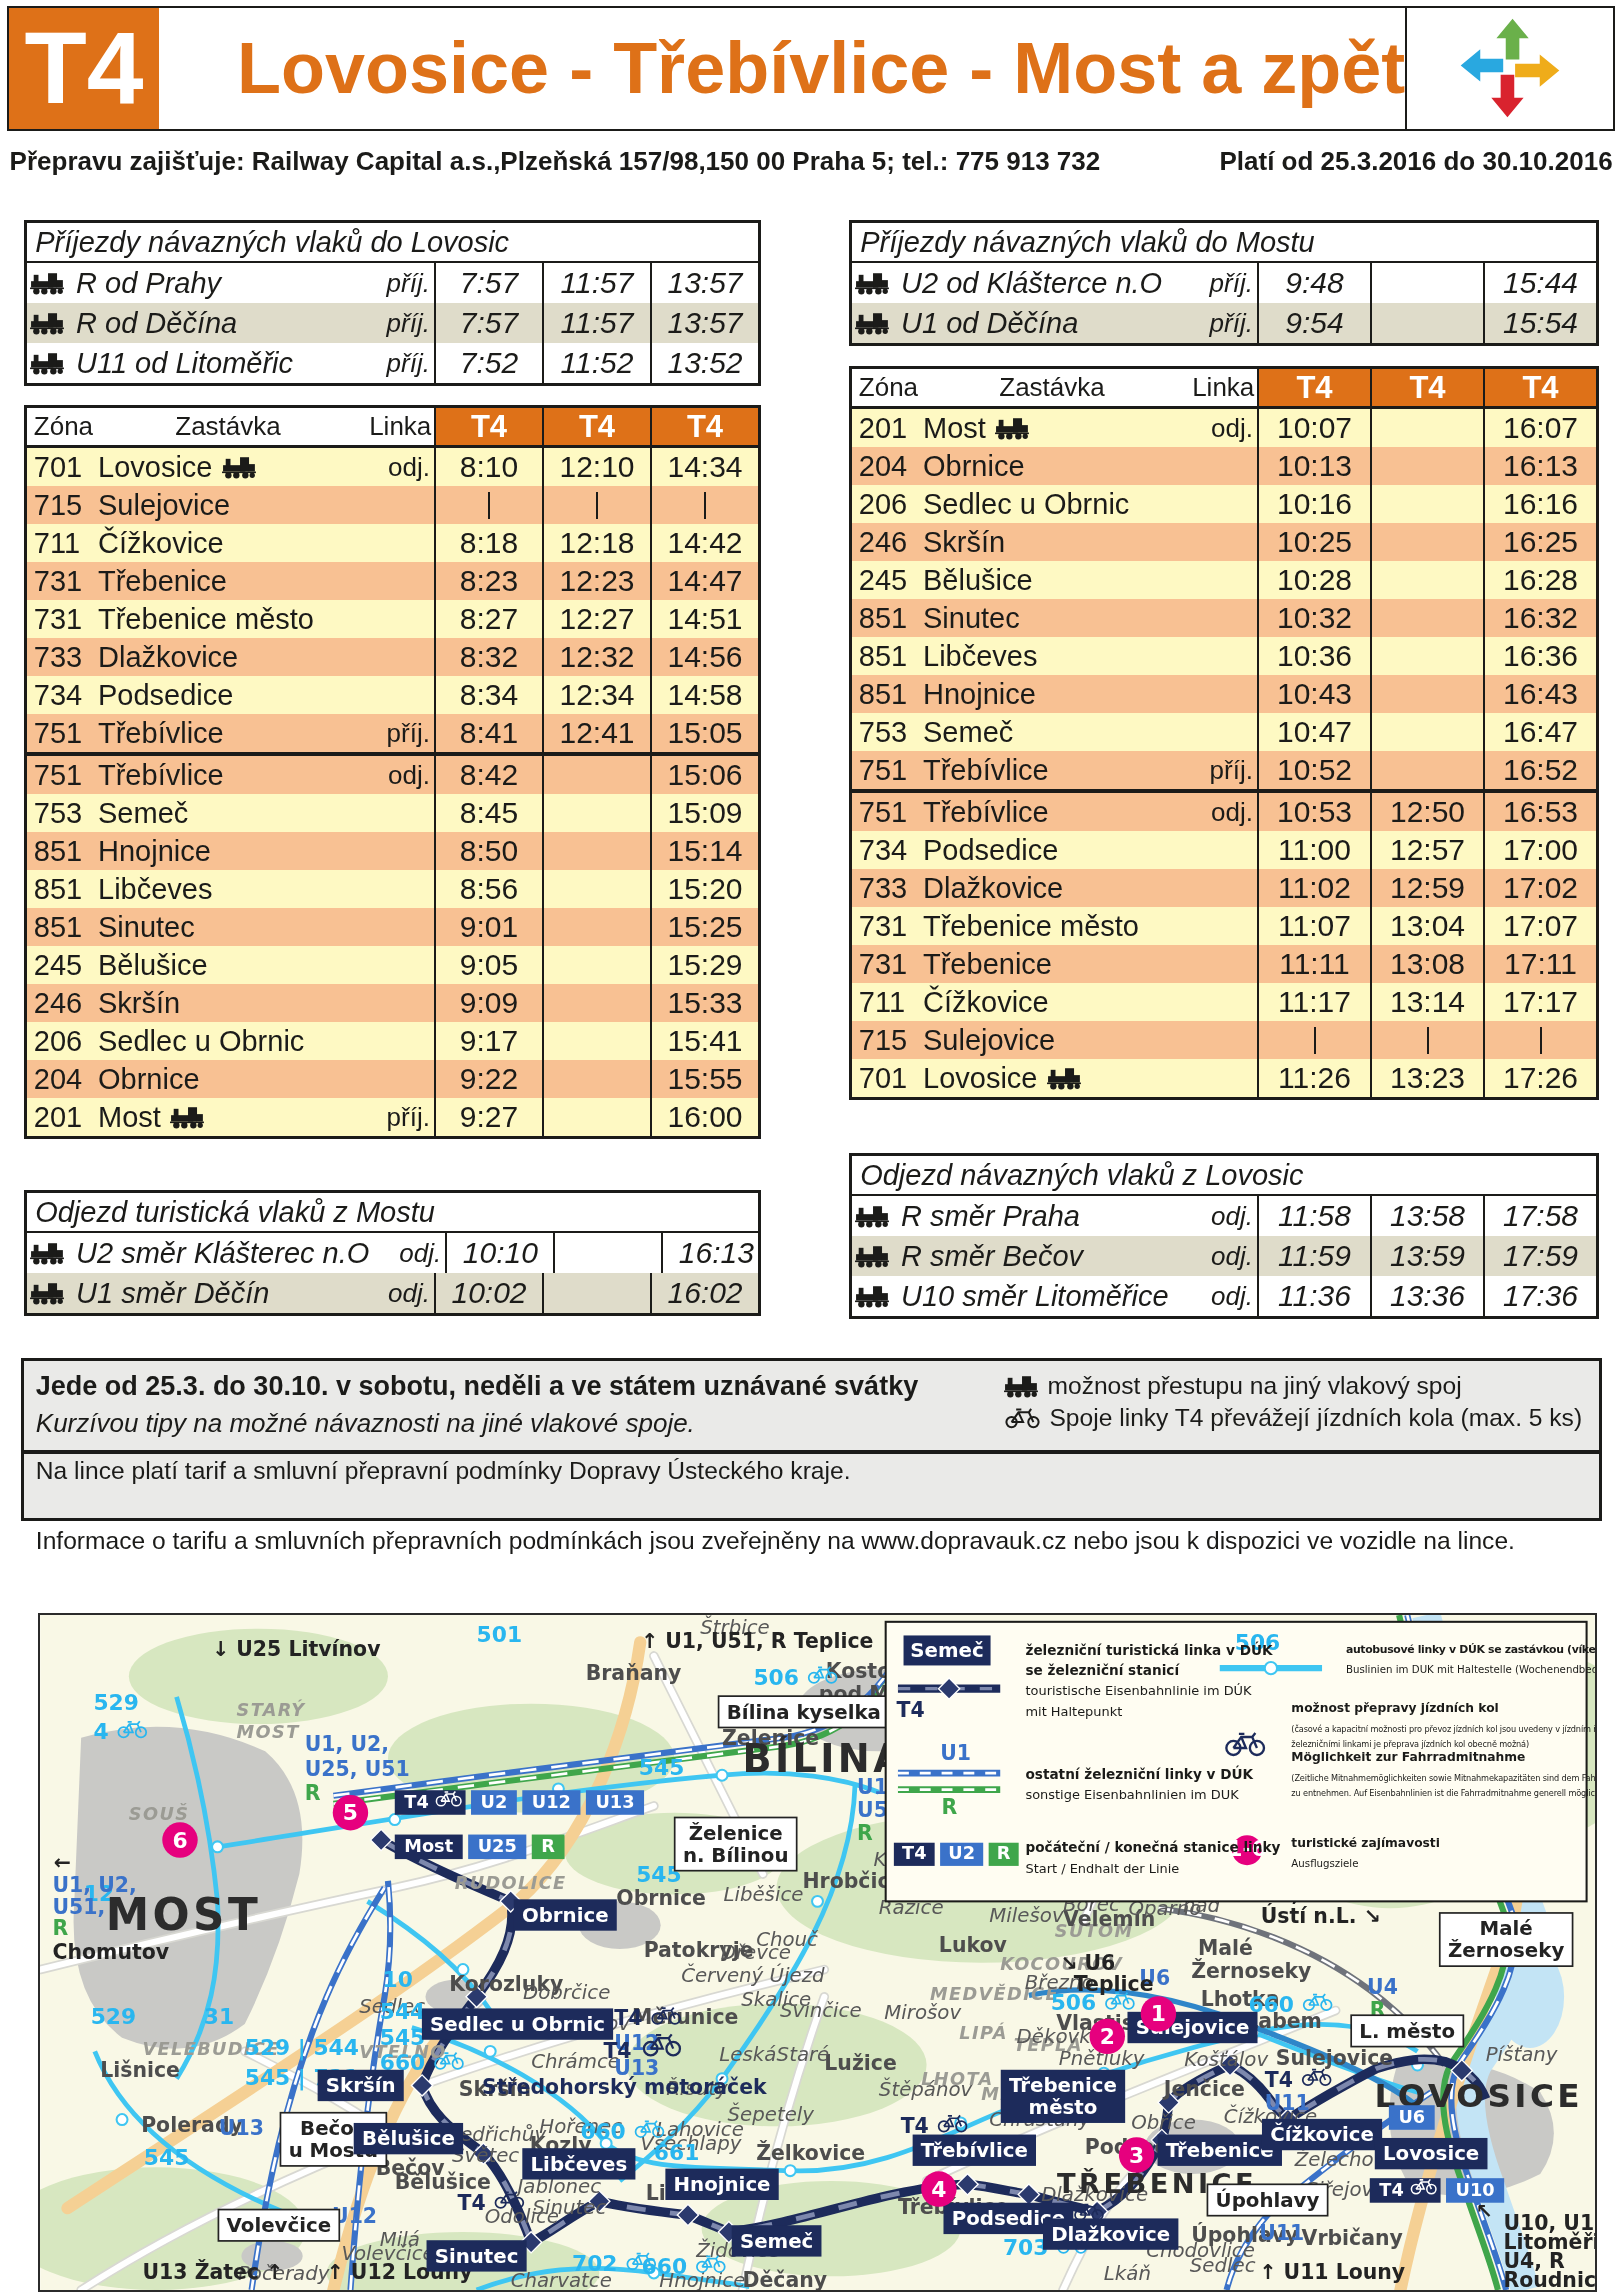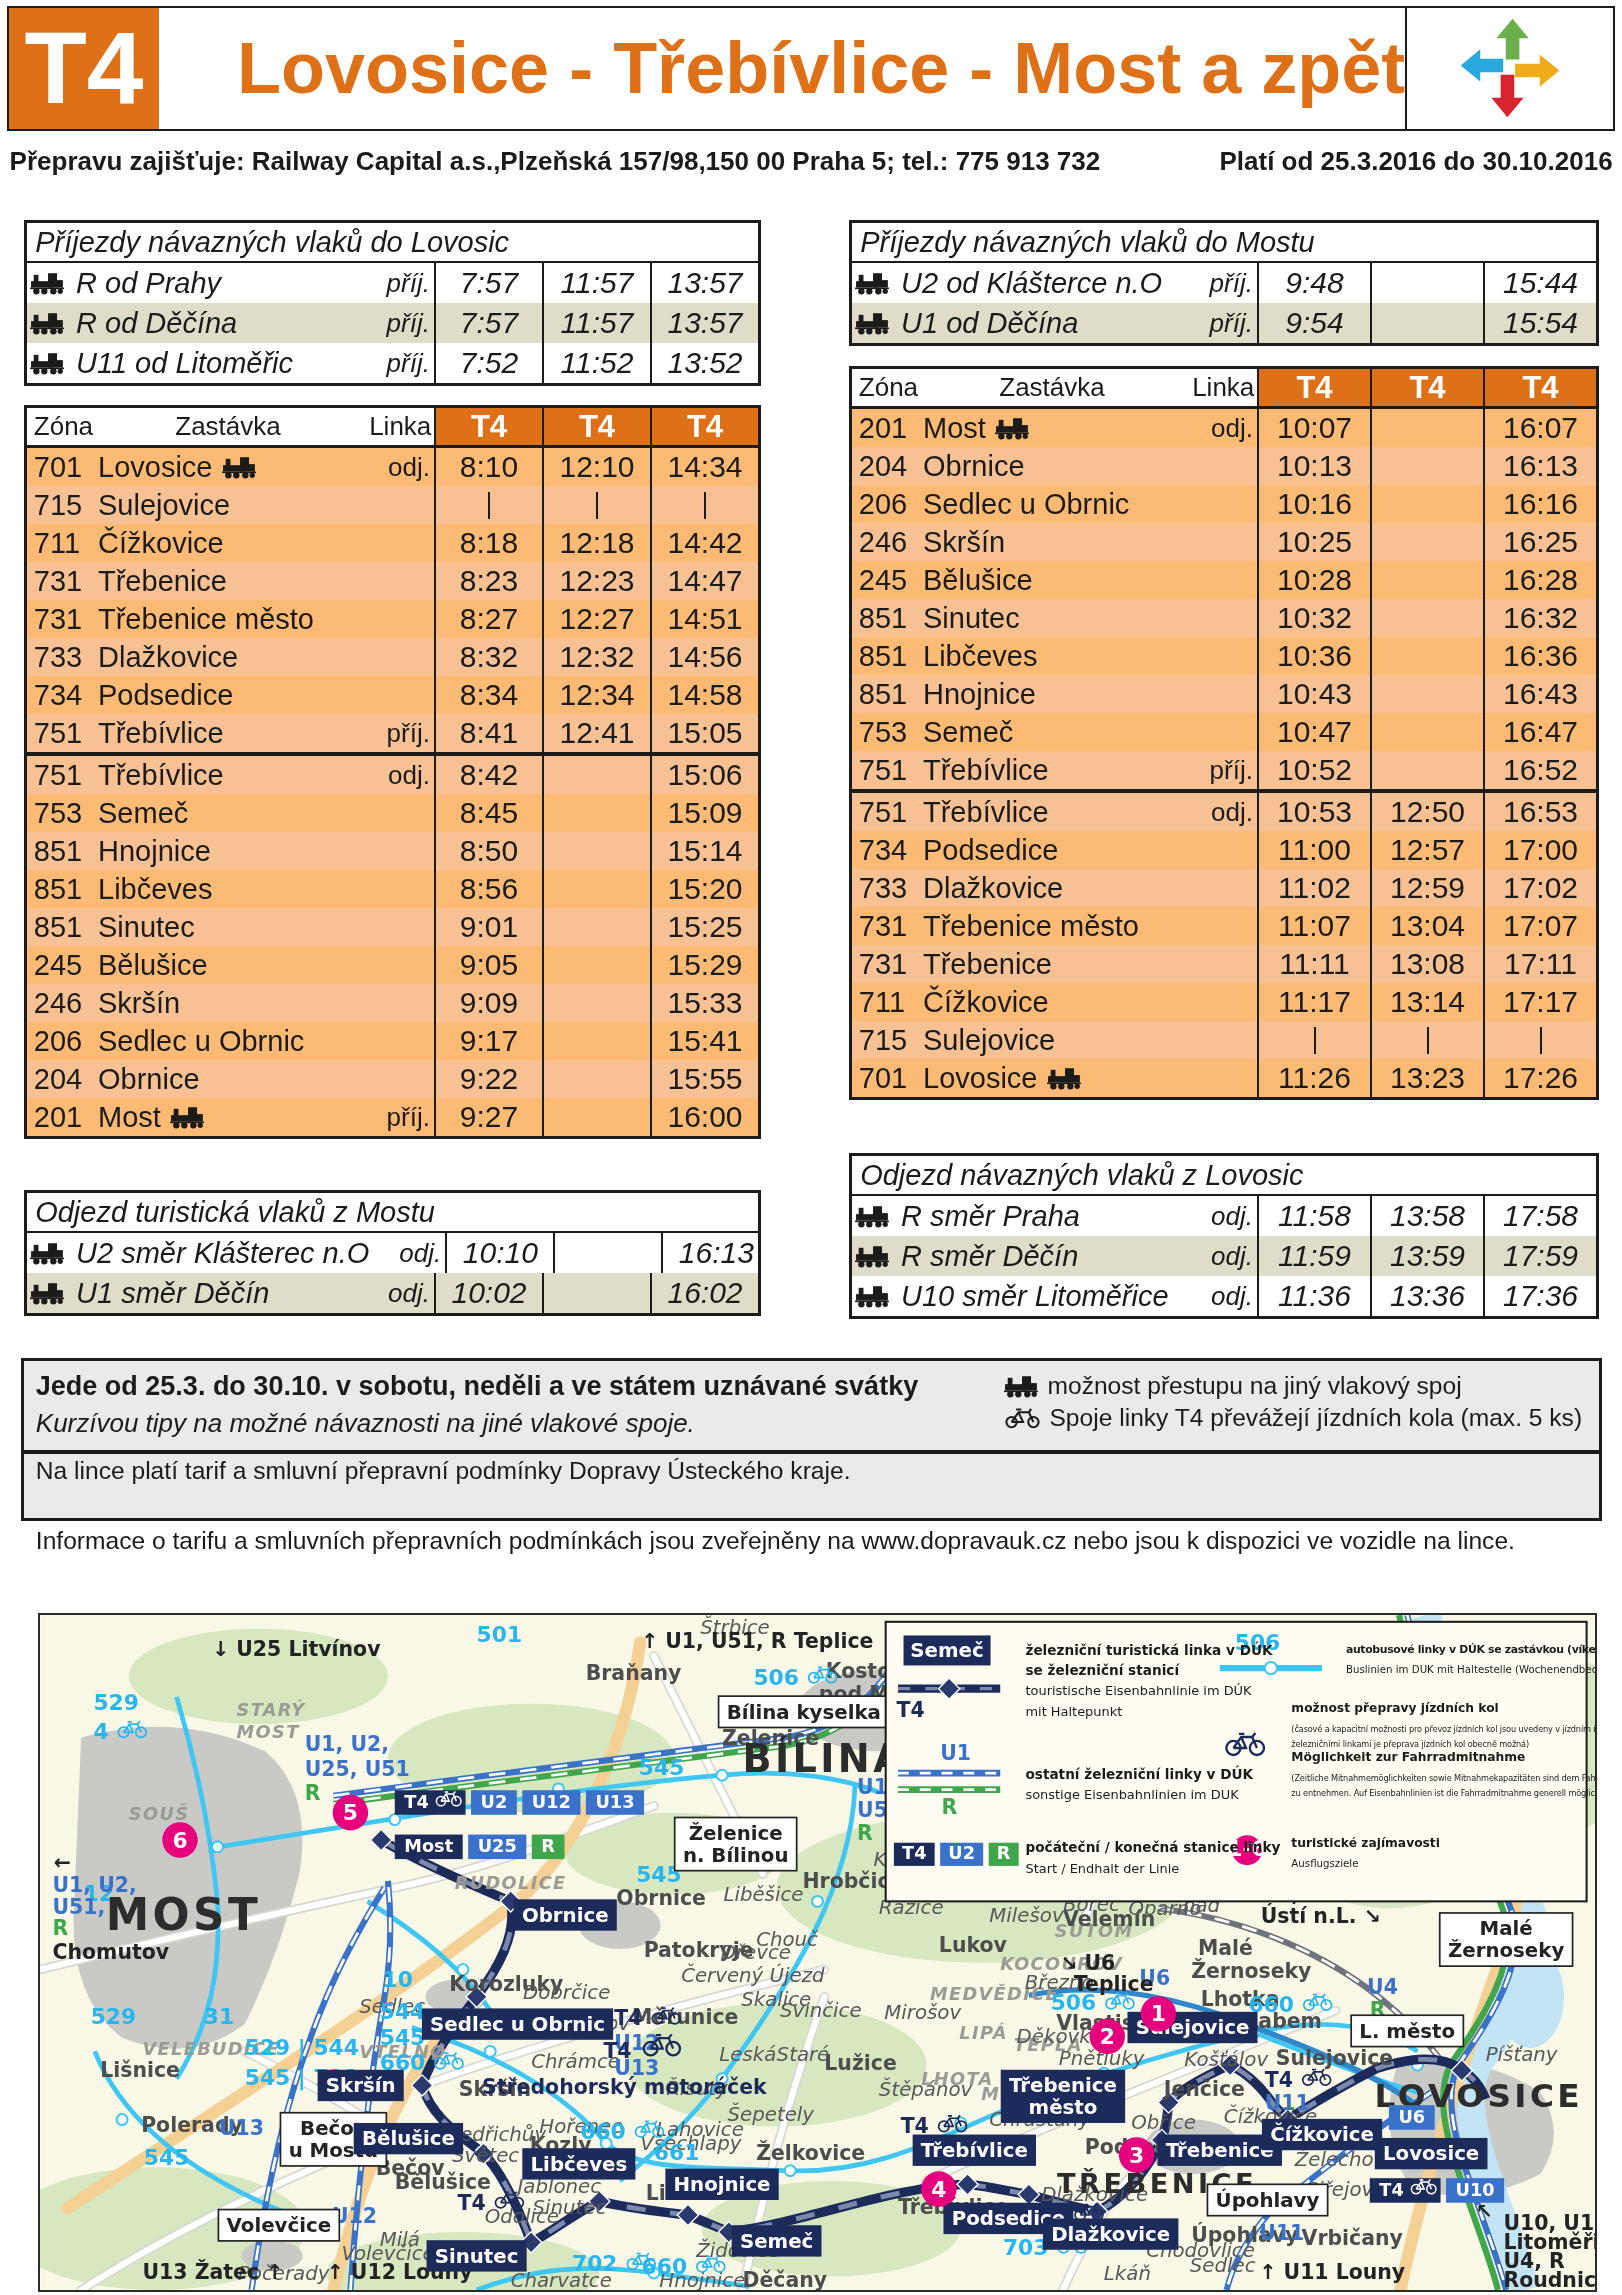--- a/index.html
+++ b/index.html
@@ -34,21 +34,21 @@
   .grm{grid-template-columns:71px 1fr 76px 113px 113px 113px;}
   .tc{border-left:2.7px solid #1b1b19;height:100%;display:flex;align-items:center;
       justify-content:center;font-size:30px;}
   .conn .tc{font-style:italic;}
   .zone{font-size:29px;padding-left:6.8px;}
   .stop{font-size:29px;display:flex;align-items:center;gap:9.6px;white-space:nowrap;}
   .conn .stop{font-style:italic;}
   .note{font-size:26px;text-align:right;padding-right:4.1px;}
   .conn .note{font-style:italic;}
   .icn{width:40px;display:flex;justify-content:center;}
-  .shadeA{background:#fdba74;}
+  .shadeA{background:#fef9c3;}
   .shadeB{background:#f8c193;}
   .beige{background:#dfdcca;}
   .thickB{border-bottom:4.1px solid #1b1b19;}
   .hz{font-size:26px;padding-left:6.8px;}
   .hstop{font-size:26px;text-align:center;}
   .hlinka{font-size:26px;text-align:right;padding-right:2.7px;}
   .t4cell{background:#de7118;color:#fff;font-weight:bold;font-size:31px;
           border-left:2.7px solid #1b1b19;height:100%;display:flex;
           align-items:center;justify-content:center;}
   .bar{width:2px;height:27px;background:#1b1b19;}
@@ -751,21 +751,21 @@
       <rect x="34" y="3" width="17" height="27"></rect>
       <rect x="50" y="16" width="12" height="14"></rect>
       <rect x="0" y="30" width="64" height="3"></rect>
       <circle cx="12" cy="37" r="6"></circle>
             <circle cx="27" cy="37" r="6"></circle>
       <circle cx="44" cy="37" r="6"></circle>
             <circle cx="57" cy="37" r="5"></circle>
     </g>
   </svg>
       </div>
-      <div class="stop">R směr Děčín</div>
+      <div class="stop">R směr Bečov</div>
       <div class="note">odj.</div>
       <div class="tc">11:59</div>
       <div class="tc">13:59</div>
       <div class="tc">17:59</div>
     </div>
     <div class="crow gr">
       <div class="icn">
         <svg width="35" height="24.6" viewBox="0 0 66 44">
     <g fill="#1b1b19">
       <rect x="2" y="18" width="42" height="12"></rect>

